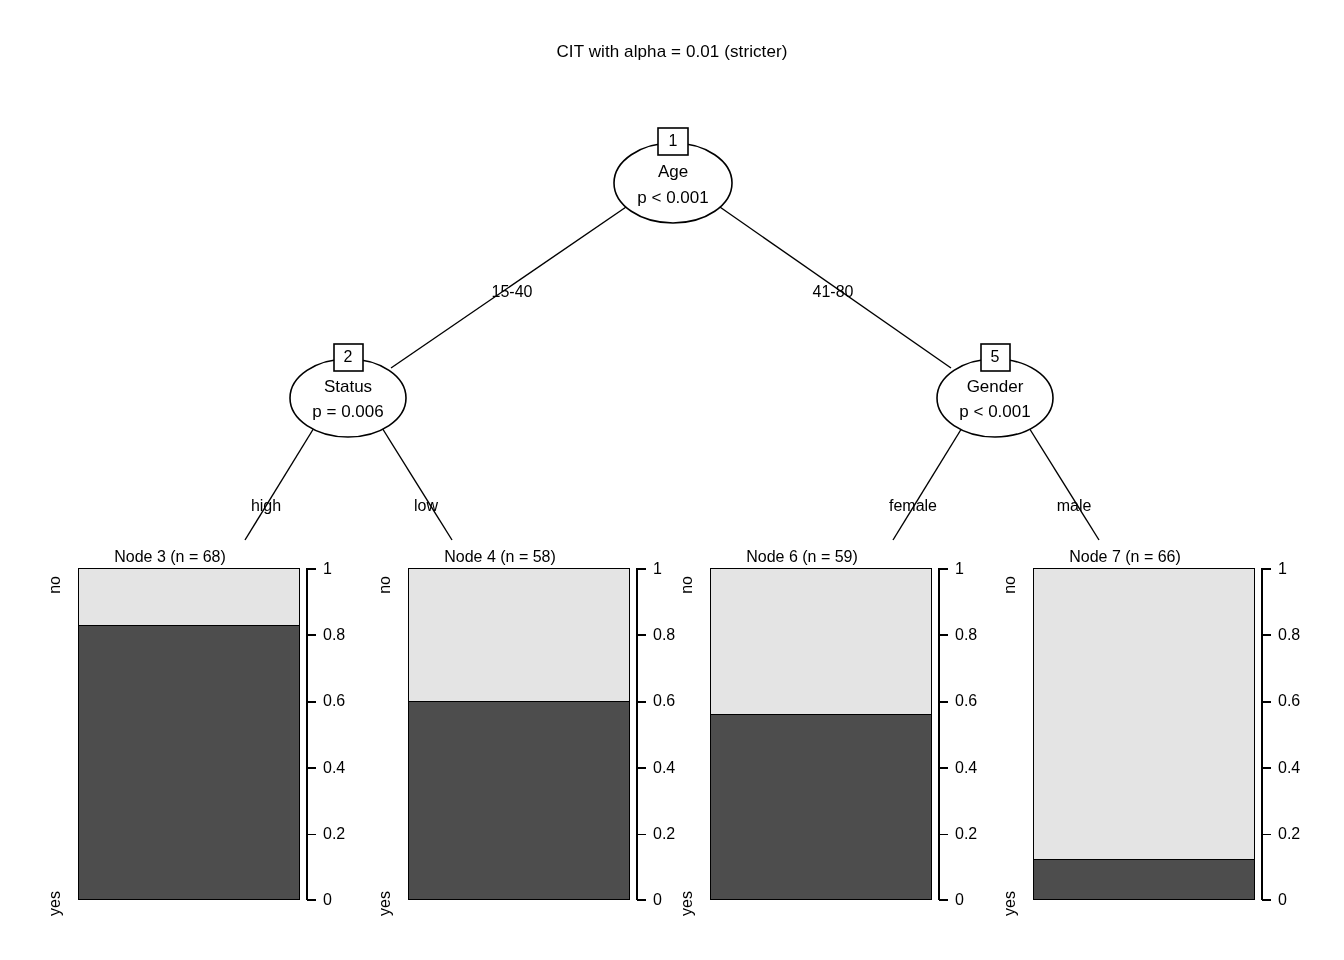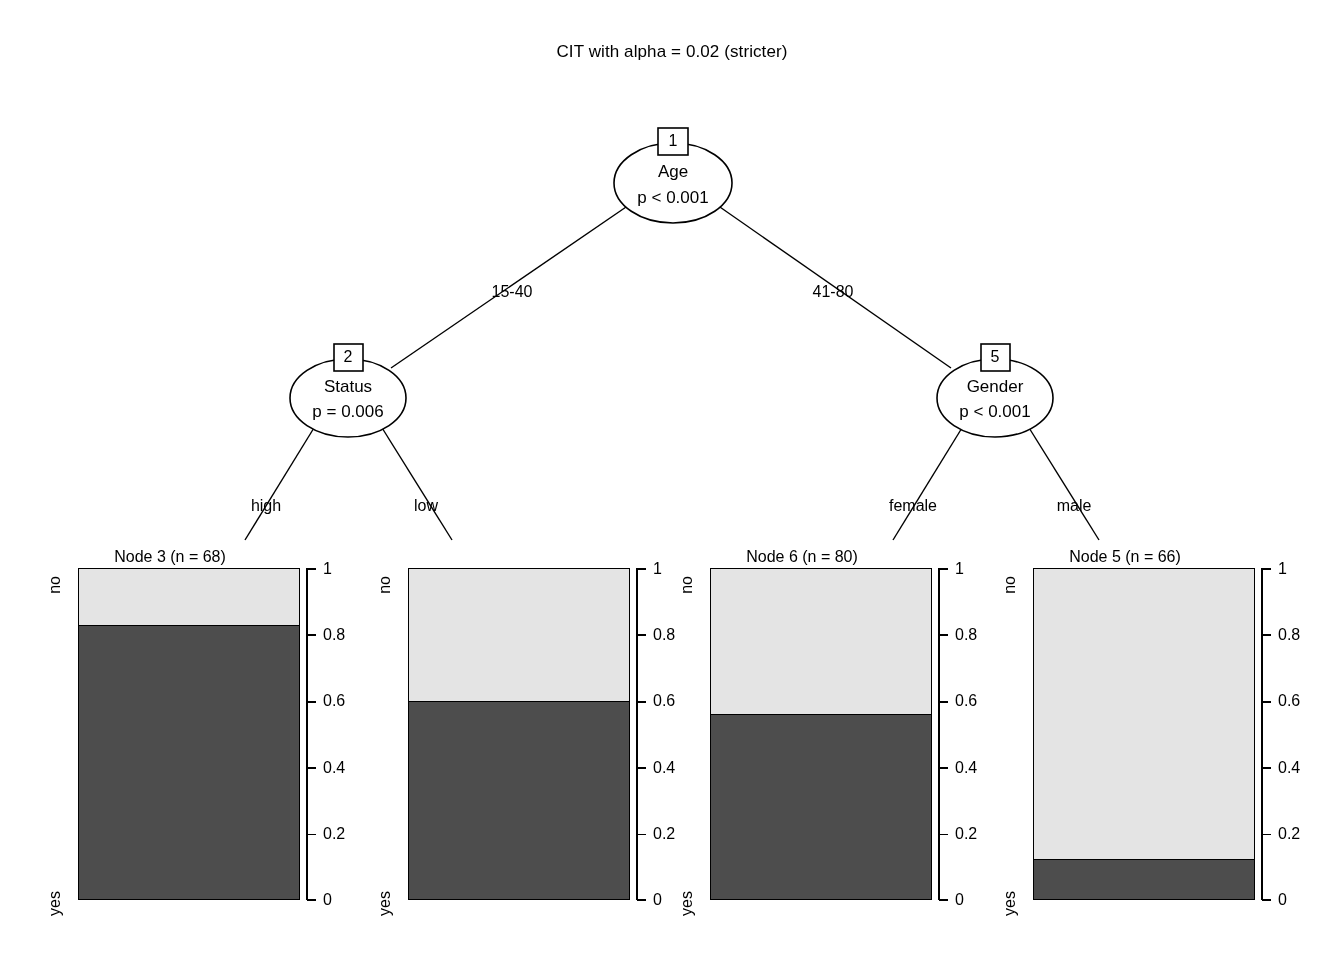--- a/index.html
+++ b/index.html
@@ -143,21 +143,21 @@
     writing-mode: vertical-rl;
     transform: rotate(180deg);
     white-space: nowrap;
   }
 </style>
 </head>
 <body>
 
 <div id="root">
 
-  <div class="plot-title">CIT with alpha = 0.02 (stricter)</div>
+  <div class="plot-title">CIT with alpha = 0.01 (stricter)</div>
 
   <svg id="tree-svg" viewBox="0 0 1344 960">
 
     <line class="edge-line" x1="629" y1="205" x2="391" y2="368"></line>
     <line class="edge-line" x1="717" y1="205" x2="951" y2="368"></line>
 
     <line class="edge-line" x1="317" y1="423" x2="245" y2="540"></line>
     <line class="edge-line" x1="379" y1="423" x2="452" y2="540"></line>
 
     <line class="edge-line" x1="965" y1="423" x2="893" y2="540"></line>
@@ -207,20 +207,21 @@
       <div class="axis-ticklabel" style="left:283px; top:1px;">1</div>
       <div class="axis-ticklabel" style="left:283px; top:67px;">0.8</div>
       <div class="axis-ticklabel" style="left:283px; top:133px;">0.6</div>
       <div class="axis-ticklabel" style="left:283px; top:200px;">0.4</div>
       <div class="axis-ticklabel" style="left:283px; top:266px;">0.2</div>
       <div class="axis-ticklabel" style="left:283px; top:332px;">0</div>
     </div>
   </div>
 
   <div class="panel" style="left:370px; width:320px;">
+    <div class="panel-title" style="left:-30px;width:320px;">Node 4 (n = 58)</div>
     <div class="panel-body">
       <div class="ylab-rot" style="left:6px; top:8px;">no</div>
       <div class="ylab-rot" style="left:6px; bottom:4px;">yes</div>
       <div class="bar-outer">
         <div class="bar-yes" style="height:60%;"></div>
       </div>
       <div class="axis-side" style="left:266px;"></div>
       <div class="axis-tick" style="left:267px; top:0px;"></div>
       <div class="axis-tick" style="left:267px; top:66.4px;"></div>
       <div class="axis-tick" style="left:267px; top:132.8px;"></div>
@@ -230,21 +231,21 @@
       <div class="axis-ticklabel" style="left:283px; top:1px;">1</div>
       <div class="axis-ticklabel" style="left:283px; top:67px;">0.8</div>
       <div class="axis-ticklabel" style="left:283px; top:133px;">0.6</div>
       <div class="axis-ticklabel" style="left:283px; top:200px;">0.4</div>
       <div class="axis-ticklabel" style="left:283px; top:266px;">0.2</div>
       <div class="axis-ticklabel" style="left:283px; top:332px;">0</div>
     </div>
   </div>
 
   <div class="panel" style="left:672px; width:320px;">
-    <div class="panel-title" style="left:-30px;width:320px;">Node 6 (n = 80)</div>
+    <div class="panel-title" style="left:-30px;width:320px;">Node 6 (n = 59)</div>
     <div class="panel-body">
       <div class="ylab-rot" style="left:6px; top:8px;">no</div>
       <div class="ylab-rot" style="left:6px; bottom:4px;">yes</div>
       <div class="bar-outer">
         <div class="bar-yes" style="height:56%;"></div>
       </div>
       <div class="axis-side" style="left:266px;"></div>
       <div class="axis-tick" style="left:267px; top:0px;"></div>
       <div class="axis-tick" style="left:267px; top:66.4px;"></div>
       <div class="axis-tick" style="left:267px; top:132.8px;"></div>
@@ -254,21 +255,21 @@
       <div class="axis-ticklabel" style="left:283px; top:1px;">1</div>
       <div class="axis-ticklabel" style="left:283px; top:67px;">0.8</div>
       <div class="axis-ticklabel" style="left:283px; top:133px;">0.6</div>
       <div class="axis-ticklabel" style="left:283px; top:200px;">0.4</div>
       <div class="axis-ticklabel" style="left:283px; top:266px;">0.2</div>
       <div class="axis-ticklabel" style="left:283px; top:332px;">0</div>
     </div>
   </div>
 
   <div class="panel" style="left:995px; width:320px;">
-    <div class="panel-title" style="left:-30px;width:320px;">Node 5 (n = 66)</div>
+    <div class="panel-title" style="left:-30px;width:320px;">Node 7 (n = 66)</div>
     <div class="panel-body">
       <div class="ylab-rot" style="left:6px; top:8px;">no</div>
       <div class="ylab-rot" style="left:6px; bottom:4px;">yes</div>
       <div class="bar-outer">
         <div class="bar-yes" style="height:12%;"></div>
       </div>
       <div class="axis-side" style="left:266px;"></div>
       <div class="axis-tick" style="left:267px; top:0px;"></div>
       <div class="axis-tick" style="left:267px; top:66.4px;"></div>
       <div class="axis-tick" style="left:267px; top:132.8px;"></div>

